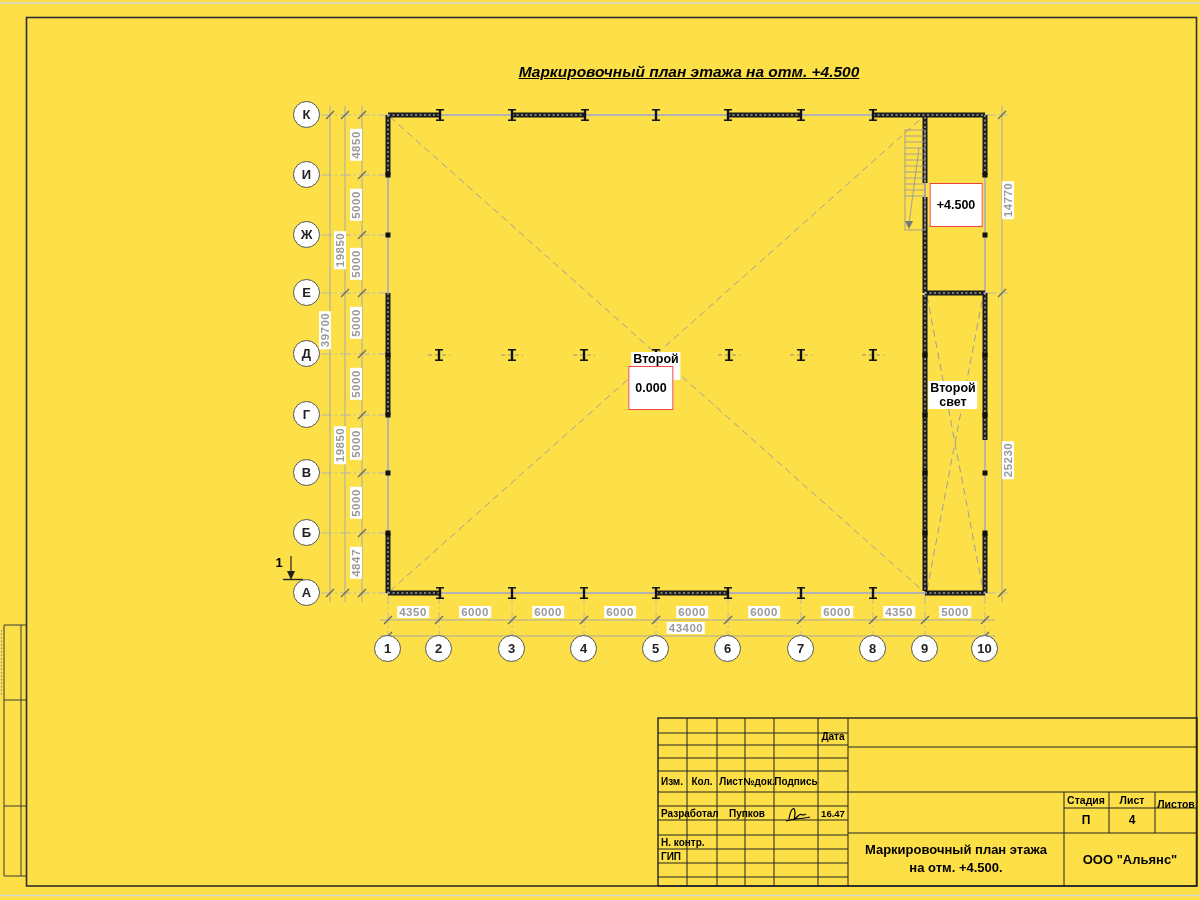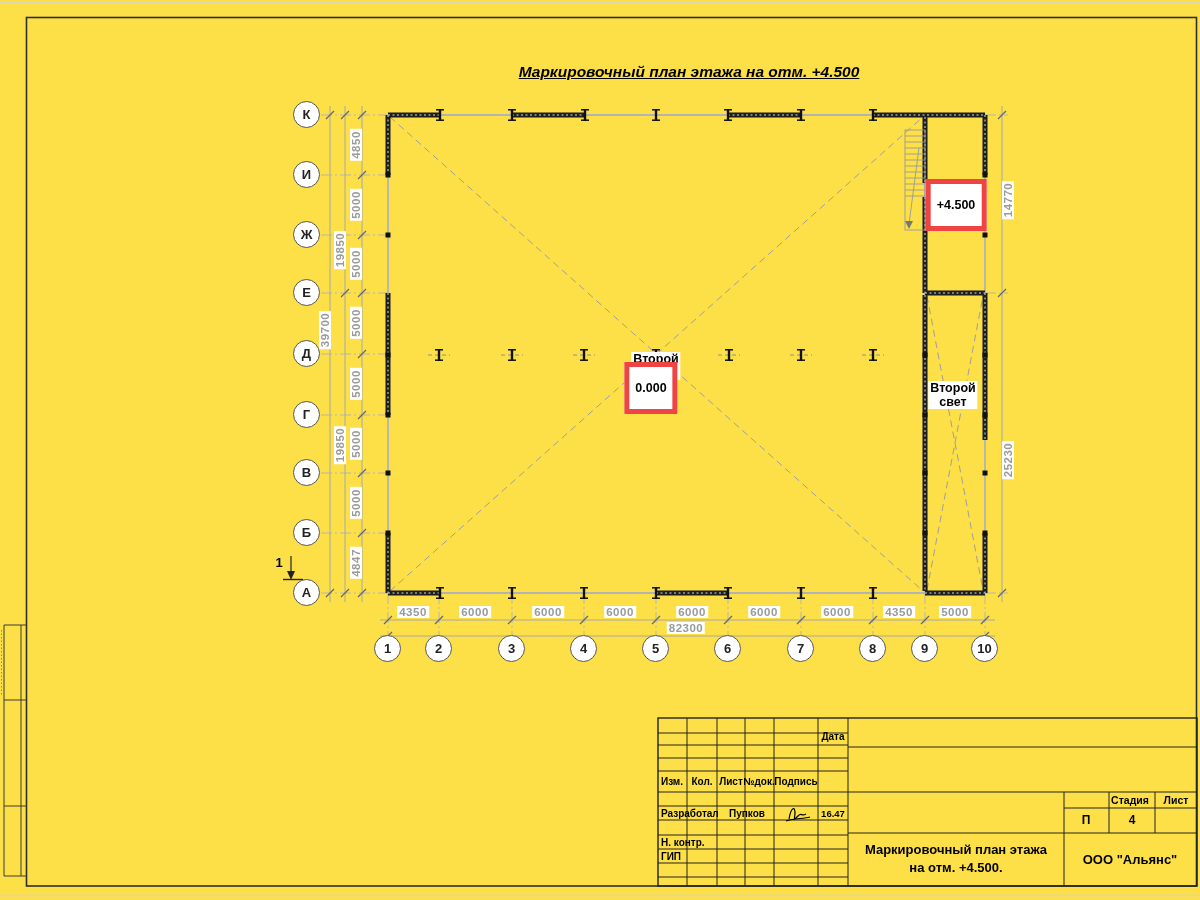--- a/index.html
+++ b/index.html
@@ -7,27 +7,27 @@
          font-family:"Liberation Sans",sans-serif;color:#111;font-weight:bold;}
   svg.lines{position:absolute;left:0;top:0;}
   .t{position:absolute;transform:translate(-50%,-50%);white-space:nowrap;}
   .vt{position:absolute;transform:translate(-50%,-50%) rotate(-90deg);white-space:nowrap;}
   .tl{position:absolute;transform:translate(0,-50%);white-space:nowrap;}
   .plan-title{font-size:15.5px;font-style:italic;text-decoration:underline;color:#000;}
   .dim{font-size:11.5px;color:#9a9a9a;background:#fff;padding:0 2px;line-height:12px;letter-spacing:.5px;}
   .bub{position:absolute;width:27px;height:27px;margin:-14px 0 0 -14px;border:1px solid #555;
        border-radius:50%;background:#fff;display:flex;align-items:center;justify-content:center;
        font-size:13px;color:#222;box-sizing:border-box;}
-  .lbl-box{position:absolute;transform:translate(-50%,-50%);border:5px solid #ef4444;background:#fff;
+  .lbl-box{position:absolute;transform:translate(-50%,-50%);border:1px solid #ef4444;background:#fff;
        font-size:12.5px;padding:14px 6px;color:#000;}
   .room-lbl{font-size:12.5px;text-align:center;line-height:14px;background:#fff;padding:0 2px;color:#000;margin-top:44px;}
   .sec-num{font-size:13px;color:#000;}
   .tb{font-size:10px;color:#000;text-align:center;}
   .tb-s{font-size:9.5px;color:#000;}
-  .tb-h{font-size:10.5px;color:#000;margin-left:44px;}
+  .tb-h{font-size:10.5px;color:#000;}
   .tb-v{font-size:12px;color:#000;}
   .tb-t{font-size:13px;color:#000;}
 </style>
 </head>
 <body>
 
 <div class="sheet">
 
 <svg class="lines" width="1200" height="900" viewBox="0 0 1200 900">
   <defs>
@@ -193,21 +193,21 @@
 
 <div class="t dim" style="left:413px;top:612px">4350</div>
 <div class="t dim" style="left:475px;top:612px">6000</div>
 <div class="t dim" style="left:548px;top:612px">6000</div>
 <div class="t dim" style="left:620px;top:612px">6000</div>
 <div class="t dim" style="left:692px;top:612px">6000</div>
 <div class="t dim" style="left:764px;top:612px">6000</div>
 <div class="t dim" style="left:837px;top:612px">6000</div>
 <div class="t dim" style="left:899px;top:612px">4350</div>
 <div class="t dim" style="left:955px;top:612px">5000</div>
-<div class="t dim" style="left:686px;top:628px">82300</div>
+<div class="t dim" style="left:686px;top:628px">43400</div>
 
 <div class="t room-lbl" style="left:656px;top:322px"><span>Второй</span><br><span>свет</span></div>
 <div class="t room-lbl" style="left:953px;top:351px"><span>Второй</span><br><span>свет</span></div>
 <div class="lbl-box" style="left:651px;top:388px">0.000</div>
 <div class="lbl-box" style="left:956px;top:205px">+4.500</div>
 <div class="t sec-num" style="left:279px;top:562px">1</div>
 
 <div class="t tb" style="left:672px;top:781px">Изм.</div>
 <div class="t tb" style="left:702px;top:781px">Кол.</div>
 <div class="t tb" style="left:731px;top:781px">Лист</div>

